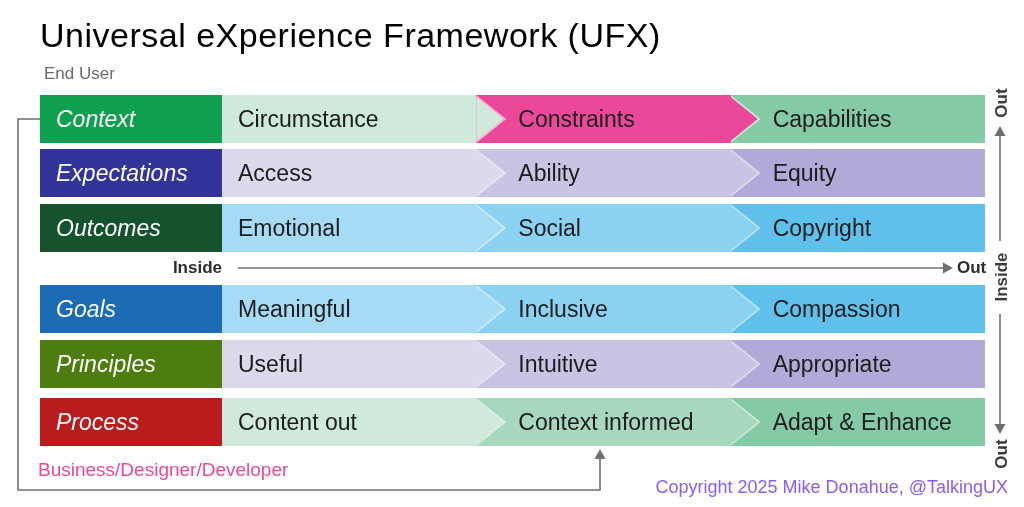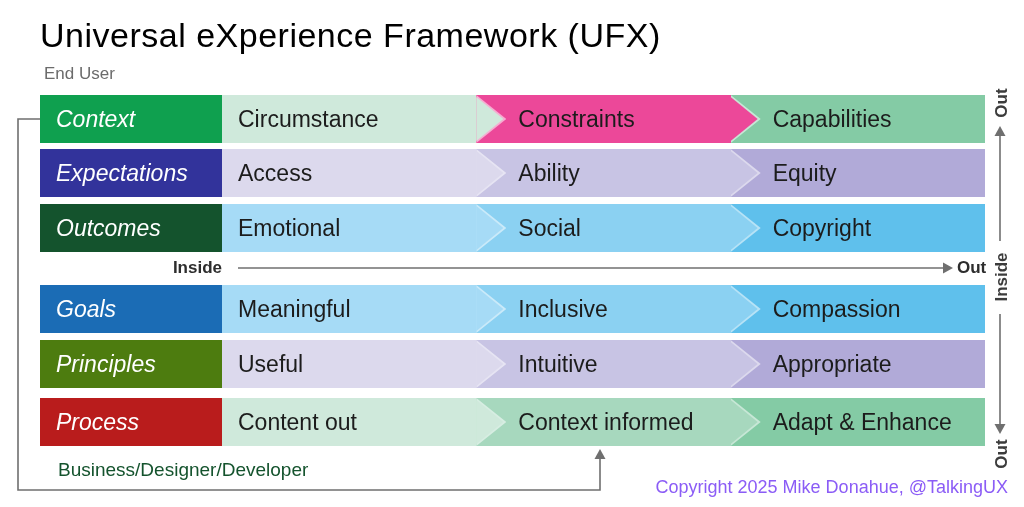--- a/index.html
+++ b/index.html
@@ -32,21 +32,21 @@
     clip-path:polygon(0 0,100% 50%,0 100%);background:inherit;
   }
   .overlay{position:absolute;left:0;top:0;pointer-events:none;}
   .axis-label{position:absolute;font-size:17px;font-weight:600;color:#2d2d2d;white-space:nowrap;}
   .inside-mid{left:40px;top:258px;width:182px;text-align:right;}
   .out-mid{left:957px;top:258px;}
   .vlabel{
     position:absolute;transform:translate(-50%,-50%) rotate(-90deg);
     font-size:17px;font-weight:600;color:#3c3c3c;white-space:nowrap;
   }
-  .biz{position:absolute;left:58px;top:459px;font-size:19px;color:#14532d;}
+  .biz{position:absolute;left:38px;top:459px;font-size:19px;color:#ec4899;}
   .copyright{position:absolute;right:16px;top:477px;font-size:18px;color:#8b5cf6;}
 </style>
 </head>
 <body>
 
 <div class="canvas">
 
   <div class="title">Universal eXperience Framework (UFX)</div>
   <div class="end-user">End User</div>
 

